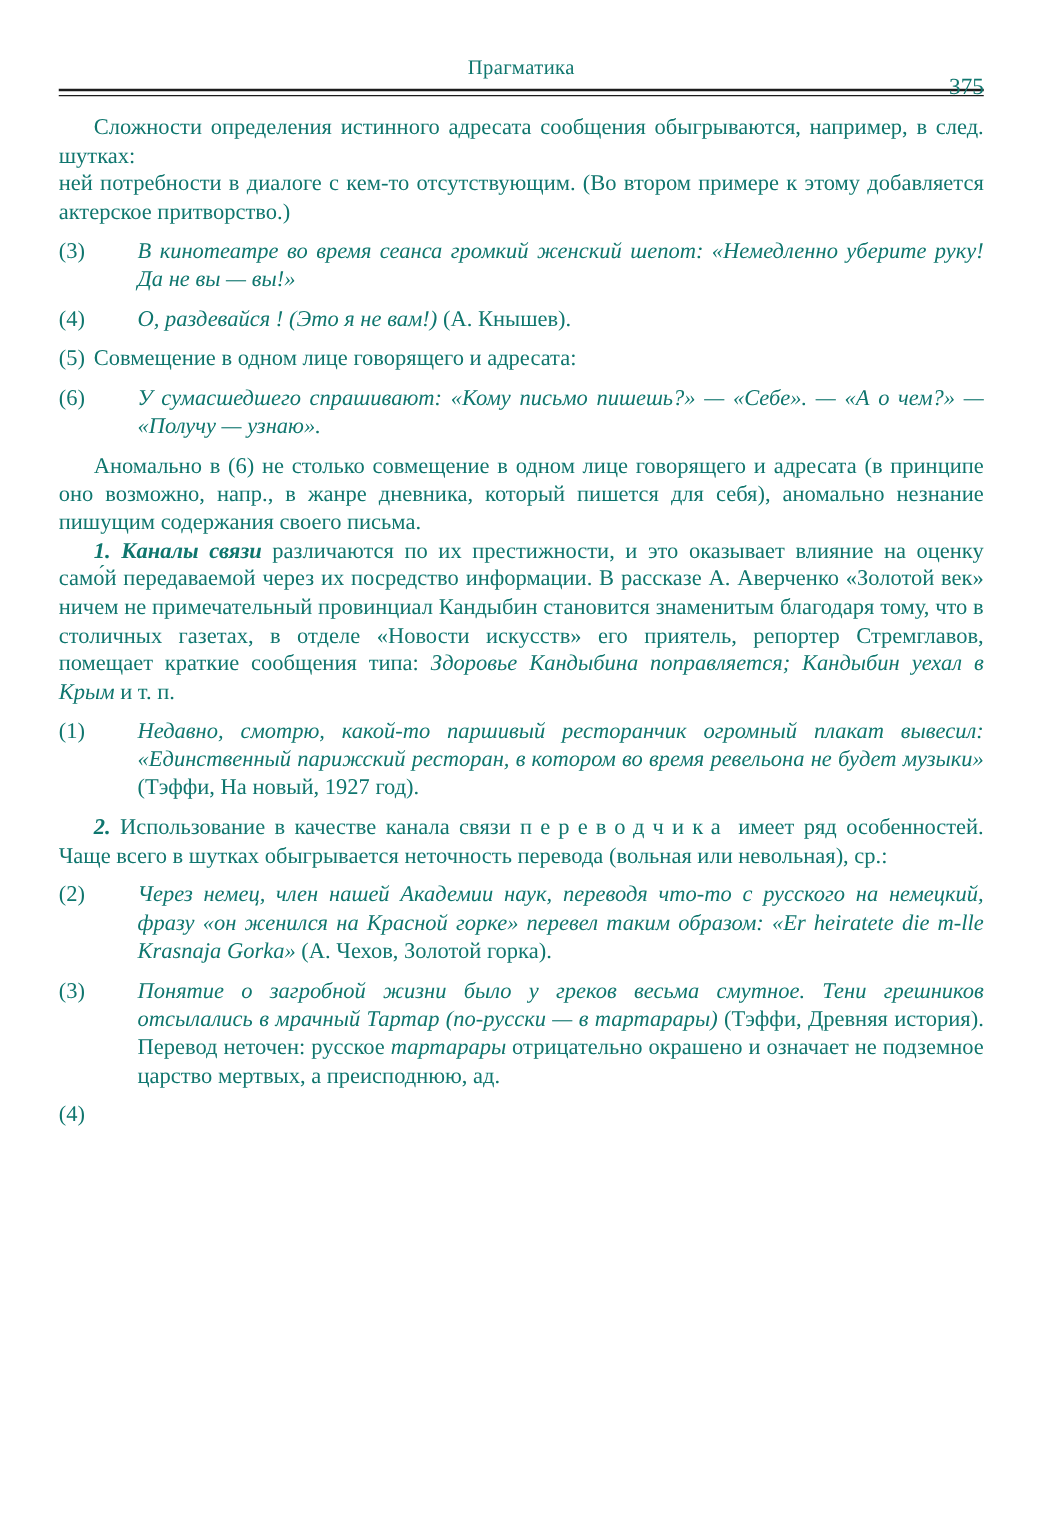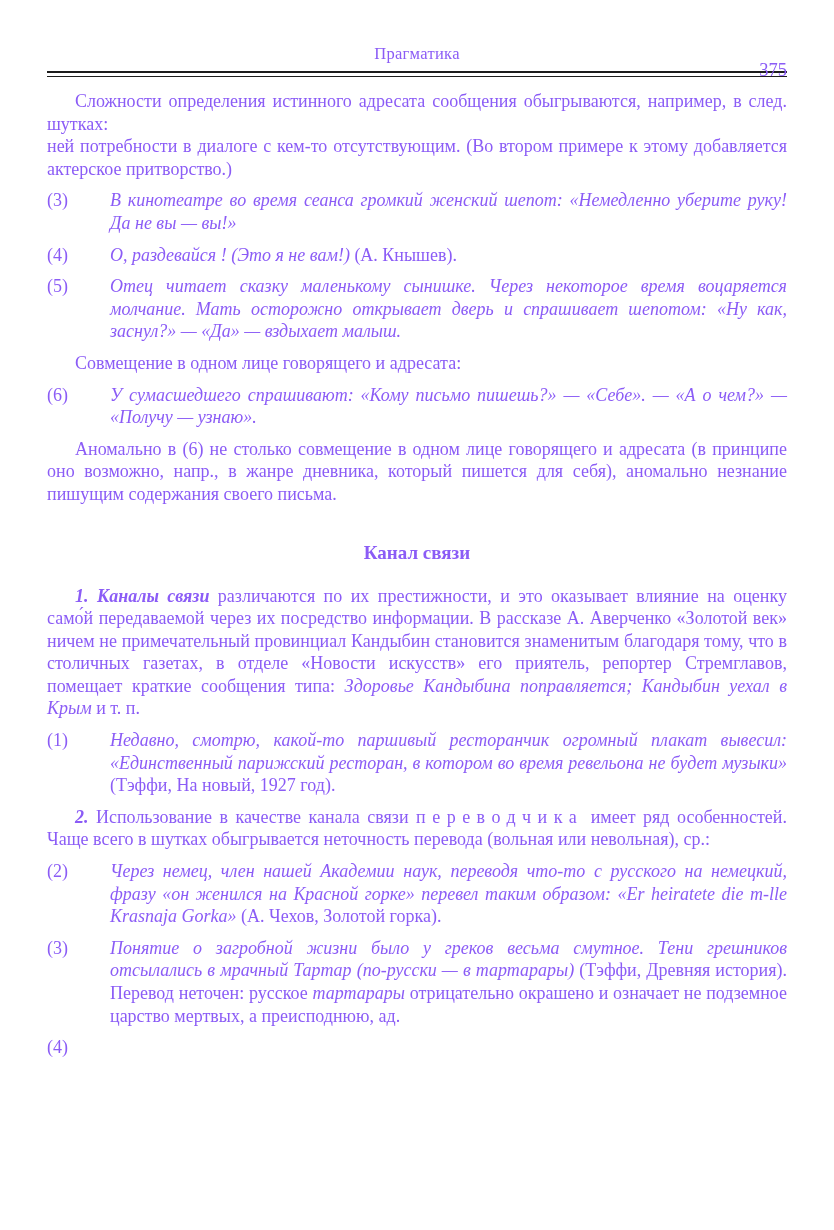--- a/index.html
+++ b/index.html
@@ -3,21 +3,21 @@
 <meta charset="utf-8">
 <style>
   html, body { margin: 0; padding: 0; background: #ffffff; }
   .page {
     position: relative;
     width: 834px;
     height: 1230px;
     box-sizing: border-box;
     padding: 0 47px;
     background: #ffffff;
-    color: #8b5cf6;
+    color: #0f766e;
     font-family: "Liberation Serif", "DejaVu Serif", serif;
     overflow: hidden;
   }
   .running-head {
     position: relative;
     padding-top: 44px;
     height: 22px;
   }
   .running-title {
     display: block;
@@ -86,29 +86,28 @@
   <div class="bodytext">
 
     <p class="para indent">Сложности определения истинного адресата сообщения обыгрываются, например, в след. шутках:</p>
 
     <p class="para">ней потребности в диалоге с кем-то отсутствующим. (Во втором примере к этому добавляется актерское притворство.)</p>
 
     <div class="example"><span class="num">(3)</span><span class="it">В кинотеатре во время сеанса громкий женский шепот: «Немедленно уберите руку! Да не вы — вы!»</span></div>
 
     <div class="example"><span class="num">(4)</span><span class="it">О, раздевайся ! (Это я не вам!)</span><span class="rm"> (А. Кнышев).</span></div>
 
-    <div class="example"><span class="num">(5)</span><span class="it">Отец читает сказку маленькому сынишке. Через некоторое время воцаряется молчание. Мать осторожно открывает дверь и спрашивает шепотом: «Ну как, заснул?» — «Да» — вздыхает малыш.</span></div>
+    <div class="example"><span class="num">(5)</span></div>
 
     <p class="para indent">Совмещение в одном лице говорящего и адресата:</p>
 
     <div class="example"><span class="num">(6)</span><span class="it">У сумасшедшего спрашивают: «Кому письмо пишешь?» — «Себе». — «А о чем?» — «Получу — узнаю».</span></div>
 
     <p class="para indent">Аномально в (6) не столько совмещение в одном лице говорящего и адресата (в принципе оно возможно, напр., в жанре дневника, который пишется для себя), аномально незнание пишущим содержания своего письма.</p>
 
-    <h2 class="heading">Канал связи</h2>
 
     <p class="para indent"><span class="bd">1. Каналы связи</span><span> различаются по их престижности, и это оказывает влияние на оценку само́й передаваемой через их посредство информации. В рассказе А. Аверченко «Золотой век» ничем не примечательный провинциал Кандыбин становится знаменитым благодаря тому, что в столичных газетах, в отделе «Новости искусств» его приятель, репортер Стремглавов, помещает краткие сообщения типа: </span><span class="it">Здоровье Кандыбина поправляется; Кандыбин уехал в Крым</span><span> и т. п.</span></p>
 
 
     <div class="example"><span class="num">(1)</span><span class="it">Недавно, смотрю, какой-то паршивый ресторанчик огромный плакат вывесил: «Единственный парижский ресторан, в котором во время ревельона не будет музыки»</span><span class="rm"> (Тэффи, На новый, 1927 год).</span></div>
 
     <p class="para indent"><span class="bd">2.</span><span> Использование в качестве канала связи </span><span class="sp">переводчика</span><span> имеет ряд особенностей. Чаще всего в шутках обыгрывается неточность перевода (вольная или невольная), ср.:</span></p>
 
     <div class="example"><span class="num">(2)</span><span class="it">Через немец, член нашей Академии наук, переводя что-то с русского на немецкий, фразу «он женился на Красной горке» перевел таким образом: «Er heiratete die m-lle Krasnaja Gorka»</span><span class="rm"> (А. Чехов, Золотой горка).</span></div>
 

